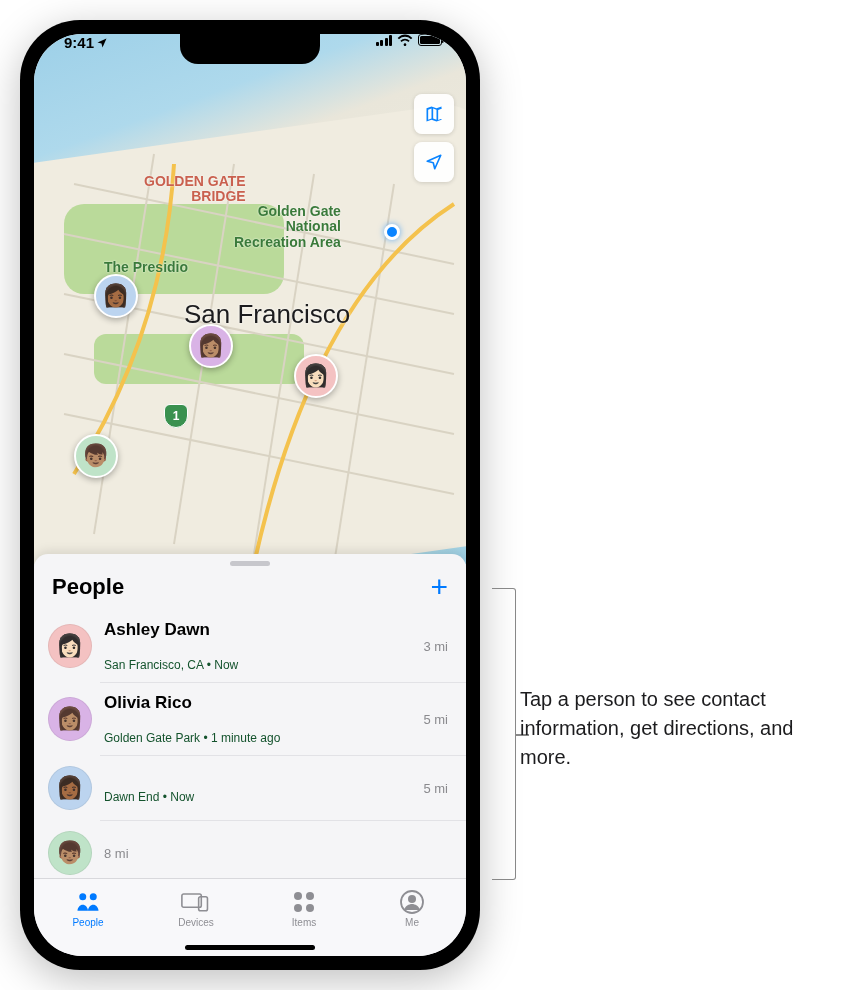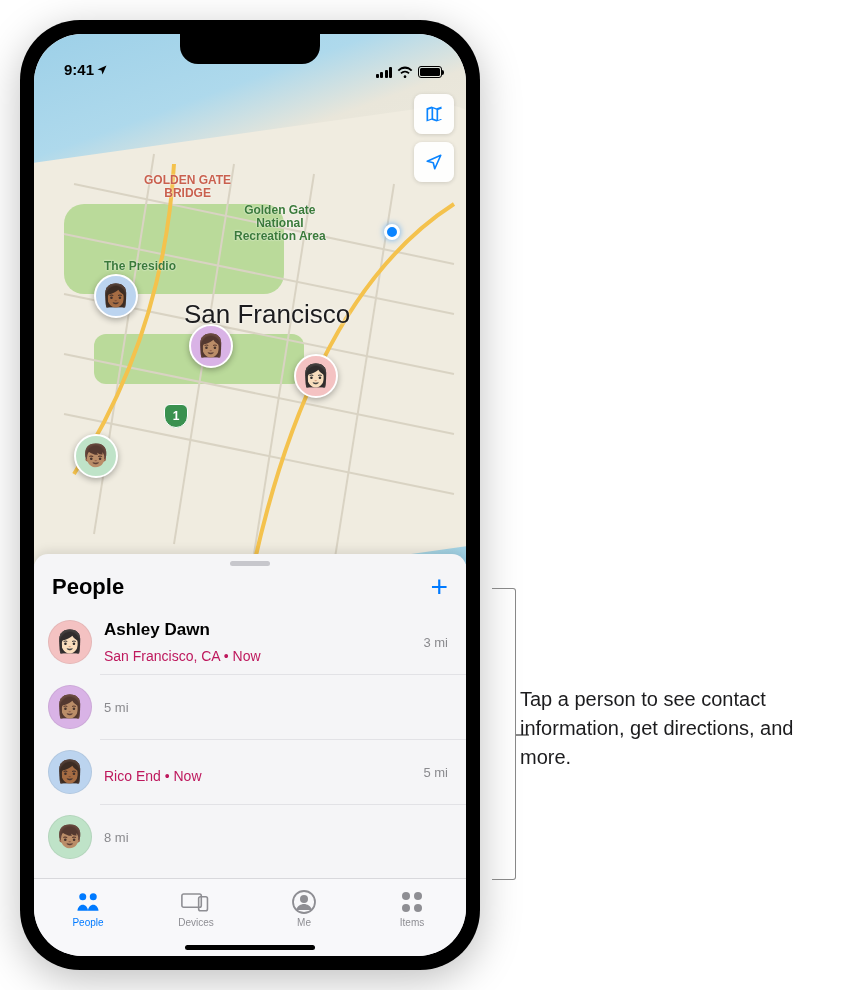--- a/index.html
+++ b/index.html
@@ -42,21 +42,21 @@
     border-radius: 0 0 18px 18px;
     z-index: 100;
   }
   
   .status-bar {
     position: absolute;
     top: 0; left: 0; right: 0;
     height: 44px;
     display: flex;
     justify-content: space-between;
-    align-items: flex-end;
+    align-items: flex-start;
     padding: 0 24px 0 30px;
     z-index: 90;
   }
   .status-left {
     font-size: 15px;
     font-weight: 600;
     display: flex;
     align-items: center;
     gap: 2px;
   }
@@ -127,24 +127,24 @@
   .roads line { stroke:#d9d3c3; stroke-width:2; }
   .roads .hwy { stroke:#f4c24d; stroke-width:4; }
   .city-label {
     position:absolute;
     left:150px; top:265px;
     font-size:26px; font-weight:400; color:#1c1c1e;
     text-shadow:0 0 3px #fff;
   }
   .poi-label {
     position:absolute;
-    font-size:12px;
+    font-size:14px;
     font-weight:600;
     color:#3a7a3a;
-    text-align:center;
+    text-align:right;
     line-height:1.1;
     text-shadow:0 0 2px #fff;
   }
   .poi-bridge { color:#c9604e; }
   .map-pin {
     position:absolute;
     width:44px; height:44px;
     border-radius:50%;
     border:2.5px solid #fff;
     box-shadow:0 2px 6px rgba(0,0,0,.3);
@@ -217,21 +217,21 @@
   .avatar {
     width:44px; height:44px;
     border-radius:50%;
     flex-shrink:0;
     display:flex; align-items:center; justify-content:center;
     font-size:22px;
     border:1px solid rgba(0,0,0,.06);
   }
   .row-main { flex:1; min-width:0; }
   .row-name { font-size:17px; font-weight:600; color:#000; }
-  .row-sub { font-size:14px; color:#be185d; margin-top:8px; }
+  .row-sub { font-size:12px; color:#14532d; margin-top:18px; }
   .row-dist { font-size:13px; color:#8a8a8e; }
 
   
   .tabbar {
     position:absolute;
     left:0; right:0; bottom:0;
     height:78px;
     background:rgba(248,248,250,.96);
     border-top:1px solid #d8d8dc;
     display:flex;
@@ -370,26 +370,30 @@
           <div class="row">
             <div class="avatar" style="background:#f4c2c2">👩🏻</div>
             <div class="row-main">
               <div class="row-name">Ashley Dawn</div>
               <div class="row-sub">San Francisco, CA • Now</div>
             </div>
             <div class="row-dist">3 mi</div>
           </div>
           <div class="row">
             <div class="avatar" style="background:#d9b3e6">👩🏽</div>
+            <div class="row-main">
+              <div class="row-name">Olivia Rico</div>
+              <div class="row-sub">Golden Gate Park • 1 minute ago</div>
+            </div>
             <div class="row-dist">5 mi</div>
           </div>
           <div class="row">
             <div class="avatar" style="background:#bcd4ef">👩🏾</div>
             <div class="row-main">
-              <div class="row-sub">Rico End • Now</div>
+              <div class="row-sub">Dawn End • Now</div>
             </div>
             <div class="row-dist">5 mi</div>
           </div>
           <div class="row">
             <div class="avatar" style="background:#bfe3c8">👦🏽</div>
             <div class="row-dist">8 mi</div>
           </div>
         </div>
     </div>
 
@@ -403,41 +407,41 @@
           <div>People</div>
         </div>
         <div class="tab">
           <div class="tab-icon">
             <svg width="30" height="22" viewBox="0 0 34 24">
               <rect x="1" y="3" width="22" height="15" rx="2" fill="none" stroke="currentColor" stroke-width="1.8"></rect>
               <rect x="20" y="6" width="10" height="16" rx="2" fill="none" stroke="currentColor" stroke-width="1.8"></rect>
             </svg>
           </div>
           <div>Devices</div>
-        </div>
-        <div class="tab">
-          <div class="tab-icon">
-            <svg width="24" height="24" viewBox="0 0 24 24">
-              <circle cx="12" cy="12" r="11" fill="none" stroke="currentColor" stroke-width="1.8"></circle>
-              <circle cx="12" cy="9" r="4" fill="currentColor"></circle>
-              <path fill="currentColor" d="M4 20c1-4 5-6 8-6s7 2 8 6z"></path>
-            </svg>
-          </div>
-          <div>Me</div>
         </div>
         <div class="tab">
           <div class="tab-icon">
             <svg width="24" height="24" viewBox="0 0 24 24">
               <circle cx="6" cy="6" r="4" fill="currentColor"></circle>
               <circle cx="18" cy="6" r="4" fill="currentColor"></circle>
               <circle cx="6" cy="18" r="4" fill="currentColor"></circle>
               <circle cx="18" cy="18" r="4" fill="currentColor"></circle>
             </svg>
           </div>
           <div>Items</div>
         </div>
+        <div class="tab">
+          <div class="tab-icon">
+            <svg width="24" height="24" viewBox="0 0 24 24">
+              <circle cx="12" cy="12" r="11" fill="none" stroke="currentColor" stroke-width="1.8"></circle>
+              <circle cx="12" cy="9" r="4" fill="currentColor"></circle>
+              <path fill="currentColor" d="M4 20c1-4 5-6 8-6s7 2 8 6z"></path>
+            </svg>
+          </div>
+          <div>Me</div>
+        </div>
       </div>
     <div class="home-indicator"></div>
   </div>
 </div>
 
 <div class="bracket"></div>
 <div class="callout">Tap a person to see contact information, get directions, and more.</div>
 
 </body></html>

